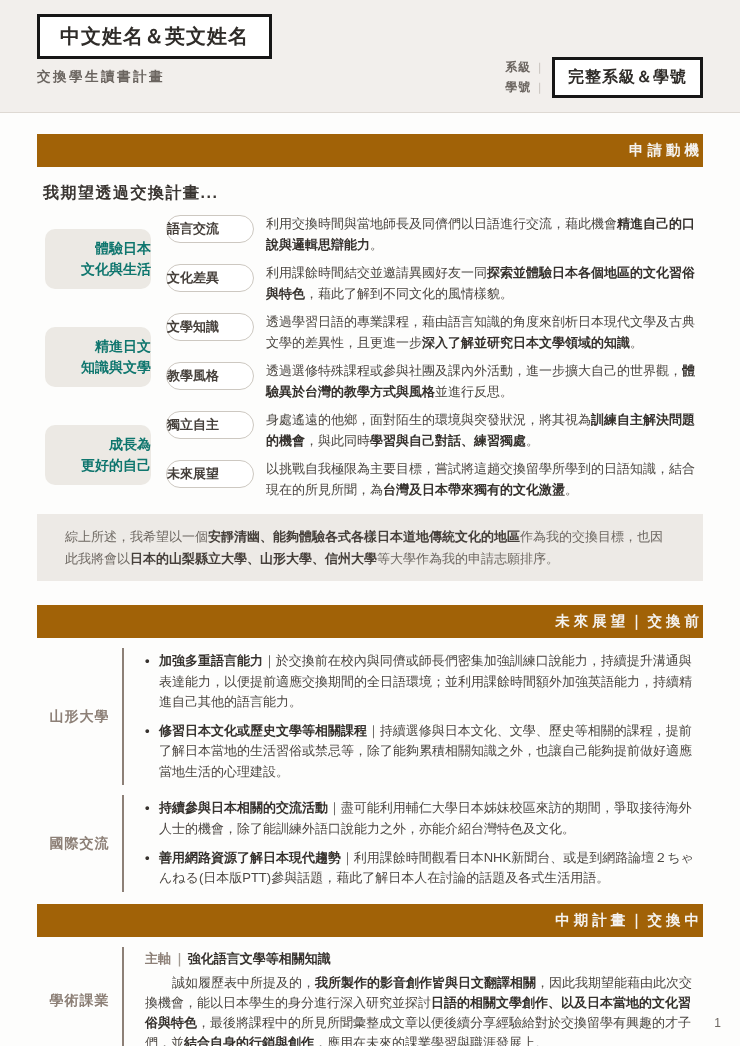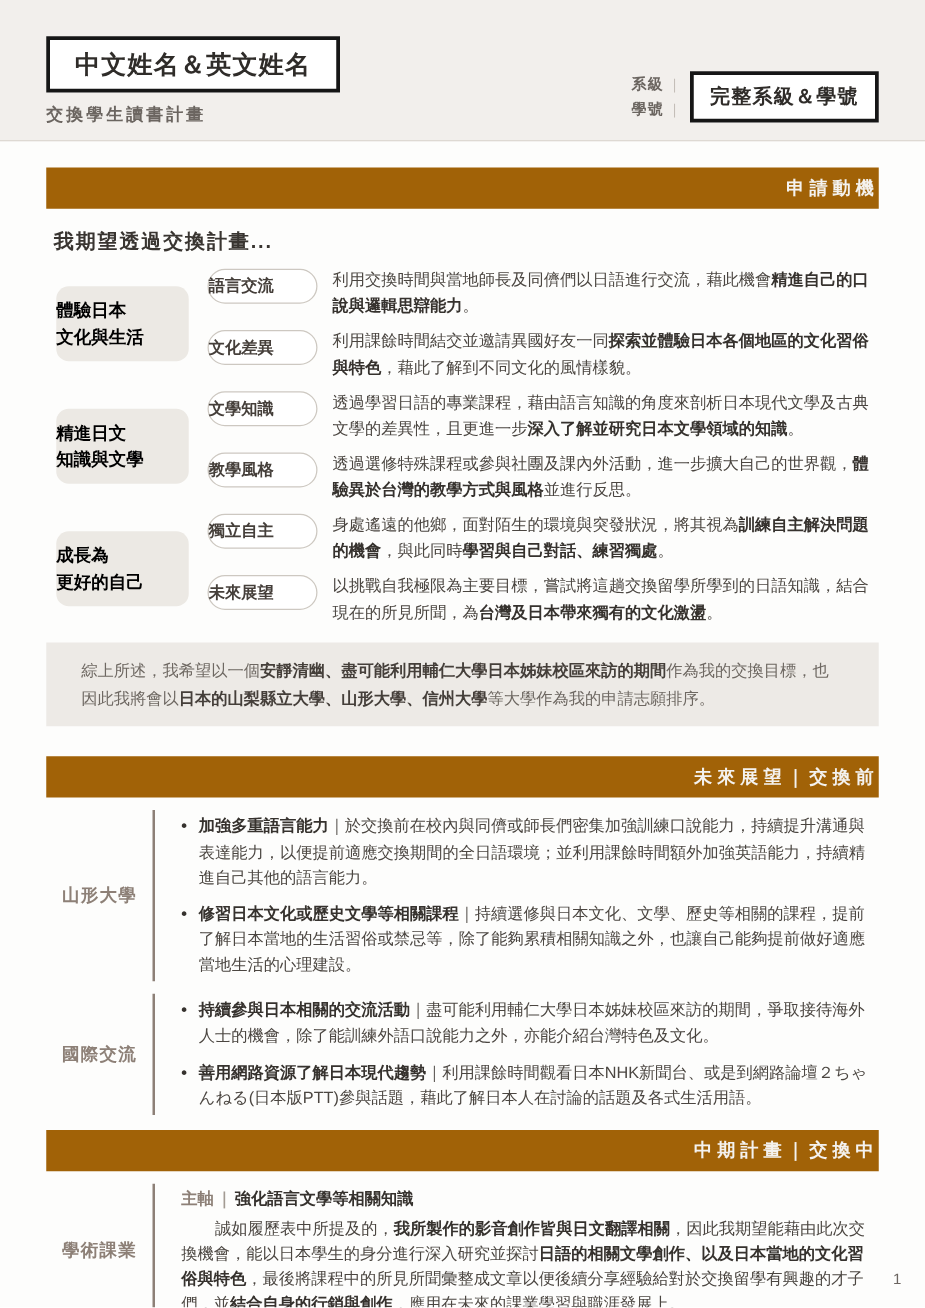--- a/index.html
+++ b/index.html
@@ -11,21 +11,21 @@
     color:#4b4641;
   }
   b { color:#36322e; }
 
   
   .band {
     height:113px; background:#f2efec; border-bottom:1px solid #ded9d3;
     padding:0 37px; position:relative;
   }
   .name-box {
-    display:inline-block; margin-top:29px; background:#ffffff;
+    display:inline-block; margin-top:14px; background:#ffffff;
     border:3px solid #161616; padding:6px 20px;
     font-size:20px; font-weight:bold; color:#2f2c29; letter-spacing:1px;
   }
   .doc-title {
     margin-top:9px; font-size:13.5px; font-weight:bold; color:#6b6560;
     letter-spacing:2.5px;
   }
   .id-group { position:absolute; right:37px; top:57px; display:flex; align-items:center; }
   .id-labels { display:flex; flex-direction:column; gap:3px; margin-right:6px; align-items:flex-end; }
   .id-label-row { font-size:12px; font-weight:bold; color:#6b6560; letter-spacing:1px; display:flex; align-items:center; gap:3px; }
@@ -41,22 +41,22 @@
     background:#a16207; color:#f4f2ef; font-size:14.5px; font-weight:bold;
     letter-spacing:4px; padding:7px 0 7px 21px;text-align:right;
   }
   .bar-motivation { margin-top:21px; }
   .heading { margin:16px 0 10px 6px; font-size:16px; font-weight:bold; color:#393531; letter-spacing:1.5px; }
 
   .groups { display:flex; flex-direction:column; gap:8px; }
   .group { display:flex; align-items:center; }
   .glabel {
     width:106px; margin-left:8px; flex-shrink:0; background:#ece9e4;
-    border-radius:10px; padding:9px 0; text-align:left;
-    font-size:14px; font-weight:bold; color:#000000; line-height:1.5;
+    border-radius:10px; padding:9px 0; text-align:right;
+    font-size:14px; font-weight:bold; color:#0f766e; line-height:1.5;
   }
   .glabel span { display:block; }
   .gitems { flex:1; display:flex; flex-direction:column; gap:8px; margin-left:15px; }
   .gitem { display:flex; align-items:flex-start; }
   .pill {
     width:88px; flex-shrink:0; border:1.5px solid #cdc8c1; border-radius:14px;
     background:#ffffff; text-align:left; padding:4px 0; margin-top:1px;
     font-size:13px; font-weight:bold; color:#453f3a;
   }
   .itext { margin:0 0 0 12px; font-size:13px; line-height:1.58; color:#4b4641; }
@@ -169,21 +169,21 @@
           </div>
           <div class="gitem">
             <div class="pill">未來展望</div>
             <p class="itext">以挑戰自我極限為主要目標，嘗試將這趟交換留學所學到的日語知識，結合現在的所見所聞，為<b>台灣及日本帶來獨有的文化激盪</b>。</p>
           </div>
         </div>
       </div>
 
     </div>
 
-    <div class="summary">綜上所述，我希望以一個<b>安靜清幽、盡可能利用輔仁大學日本姊妹校區來訪的期間</b>作為我的交換目標，也因此我將會以<b>日本的山梨縣立大學、山形大學、信州大學</b>等大學作為我的申請志願排序。</div>
+    <div class="summary">綜上所述，我希望以一個<b>安靜清幽、能夠體驗各式各樣日本道地傳統文化的地區</b>作為我的交換目標，也因此我將會以<b>日本的山梨縣立大學、山形大學、信州大學</b>等大學作為我的申請志願排序。</div>
 
     <div class="section-bar bar-short">未來展望｜交換前</div>
 
     <div class="rows">
       <div class="prow">
         <div class="plabel">山形大學</div>
         <div class="pcontent">
           <ul>
             <li><b>加強多重語言能力</b>｜於交換前在校內與同儕或師長們密集加強訓練口說能力，持續提升溝通與表達能力，以便提前適應交換期間的全日語環境；並利用課餘時間額外加強英語能力，持續精進自己其他的語言能力。</li>
             <li><b>修習日本文化或歷史文學等相關課程</b>｜持續選修與日本文化、文學、歷史等相關的課程，提前了解日本當地的生活習俗或禁忌等，除了能夠累積相關知識之外，也讓自己能夠提前做好適應當地生活的心理建設。</li>

